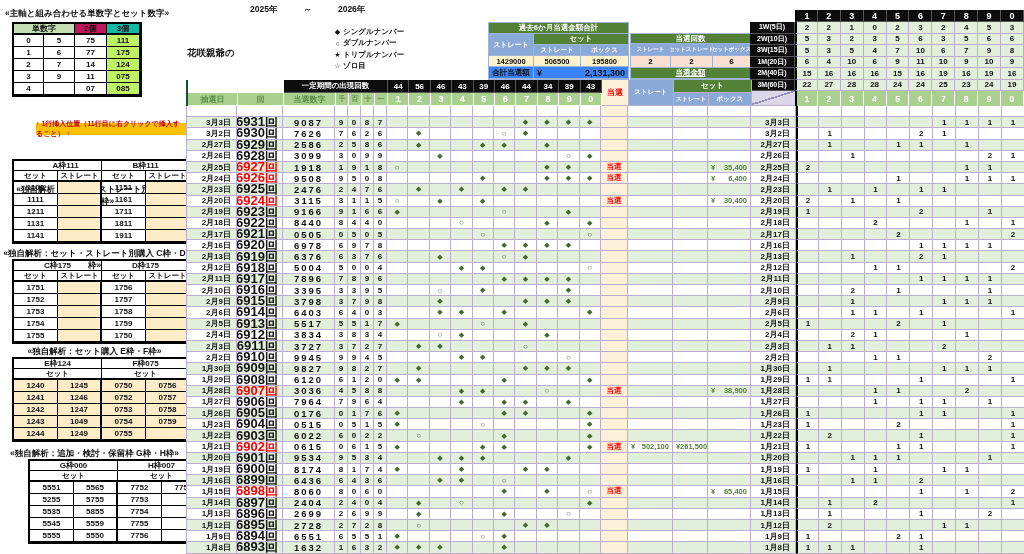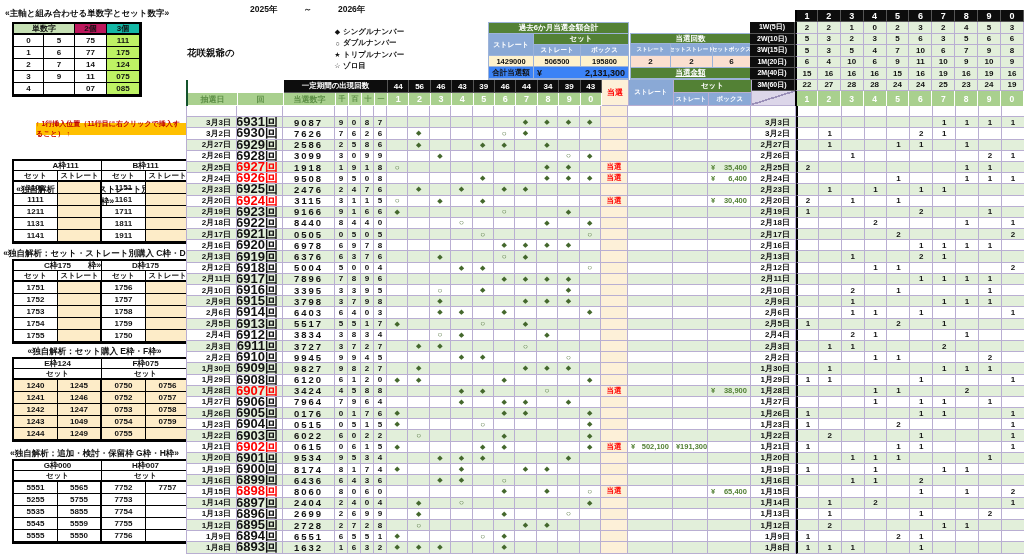--- a/index.html
+++ b/index.html
@@ -172,21 +172,21 @@
         <div class="hc bc cbge">1243</div>
         <div class="hc bc cbge" style="border-right: 2px solid rgb(0, 0, 0);">1049</div>
         <div class="hc bc cbge">0754</div>
         <div class="hc bc cbge">0759</div>
         <div class="hc bc cbge">1244</div>
         <div class="hc bc cbge" style="border-right: 2px solid rgb(0, 0, 0);">1249</div>
         <div class="hc bc cbge">0755</div>
         <div class="hc bc cbge"></div>
       </div>
       <div class="abs ttl" style="left: 3px; top: 448px; width: 183px; text-align: center;">«独自解析：追加・検討・保留枠 G枠・H枠»</div>
-      <div class="abs grid bt" style="left: 12px; top: 459px; grid-template-columns: 44px 44px 44px 44px; grid-template-rows: 10px 11px repeat(5, 12px);">
+      <div class="abs grid bt" style="left: 28px; top: 459px; grid-template-columns: 44px 44px 44px 44px; grid-template-rows: 10px 11px repeat(5, 12px);">
         <div class="hc bc" style="grid-column: 1 / 3;">G枠000</div>
         <div class="hc bc" style="grid-column: 3 / 5;">H枠007</div>
         <div class="hc bc" style="grid-column: 1 / 3; border-bottom: 2px solid rgb(0, 0, 0); font-size: 7.5px;">セット</div>
         <div class="hc bc" style="grid-column: 3 / 5; border-bottom: 2px solid rgb(0, 0, 0); font-size: 7.5px;">セット</div>
         <div class="hc bc">5551</div>
         <div class="hc bc" style="border-right: 2px solid rgb(0, 0, 0);">5565</div>
         <div class="hc bc">7752</div>
         <div class="hc bc">7757</div>
         <div class="hc bc">5255</div>
         <div class="hc bc" style="border-right: 2px solid rgb(0, 0, 0);">5755</div>
@@ -1194,21 +1194,21 @@
       <div class="cell dcell mxv rw"></div>
       <div class="cell dcell mxv rw"></div>
       <div class="cell dcell mxv rw"></div>
       <div class="cell dcell mxv rw">1</div>
       <div class="cell dcell mxv rw"></div>
       <div class="cell dcell mxv rw"></div>
       <div class="cell dcell mxv rw"></div>
       <div class="cell dcell mxv rw">1</div>
       <div class="cell dcell dt rg">1月28日</div>
       <div class="cell dcell rnd rg red">6907回</div>
-      <div class="cell dcell num rg">3424</div>
+      <div class="cell dcell num rg">3036</div>
       <div class="cell dcell dg rg">4</div>
       <div class="cell dcell dg rg">5</div>
       <div class="cell dcell dg rg">8</div>
       <div class="cell dcell dg rg">8</div>
       <div class="cell dcell mk rg"></div>
       <div class="cell dcell mk rg"></div>
       <div class="cell dcell mk rg"></div>
       <div class="cell dcell mk rg">◆</div>
       <div class="cell dcell mk rg">◆</div>
       <div class="cell dcell mk rg"></div>
@@ -1379,21 +1379,21 @@
       <div class="cell dcell mk rw"></div>
       <div class="cell dcell mk rw"></div>
       <div class="cell dcell mk rw">◆</div>
       <div class="cell dcell winC">当選</div>
       <div class="cell dcell amt rw">
         <div>¥</div>
         <div>502,100</div>
       </div>
       <div class="cell dcell amt rw">
         <div>¥</div>
-        <div>191,300</div>
+        <div>261,500</div>
       </div>
       <div class="cell dcell amt rw"></div>
       <div class="cell dcell dt rw">1月21日</div>
       <div class="cell dcell mxv rw mx0">1</div>
       <div class="cell dcell mxv rw"></div>
       <div class="cell dcell mxv rw"></div>
       <div class="cell dcell mxv rw"></div>
       <div class="cell dcell mxv rw">1</div>
       <div class="cell dcell mxv rw">1</div>
       <div class="cell dcell mxv rw"></div>

